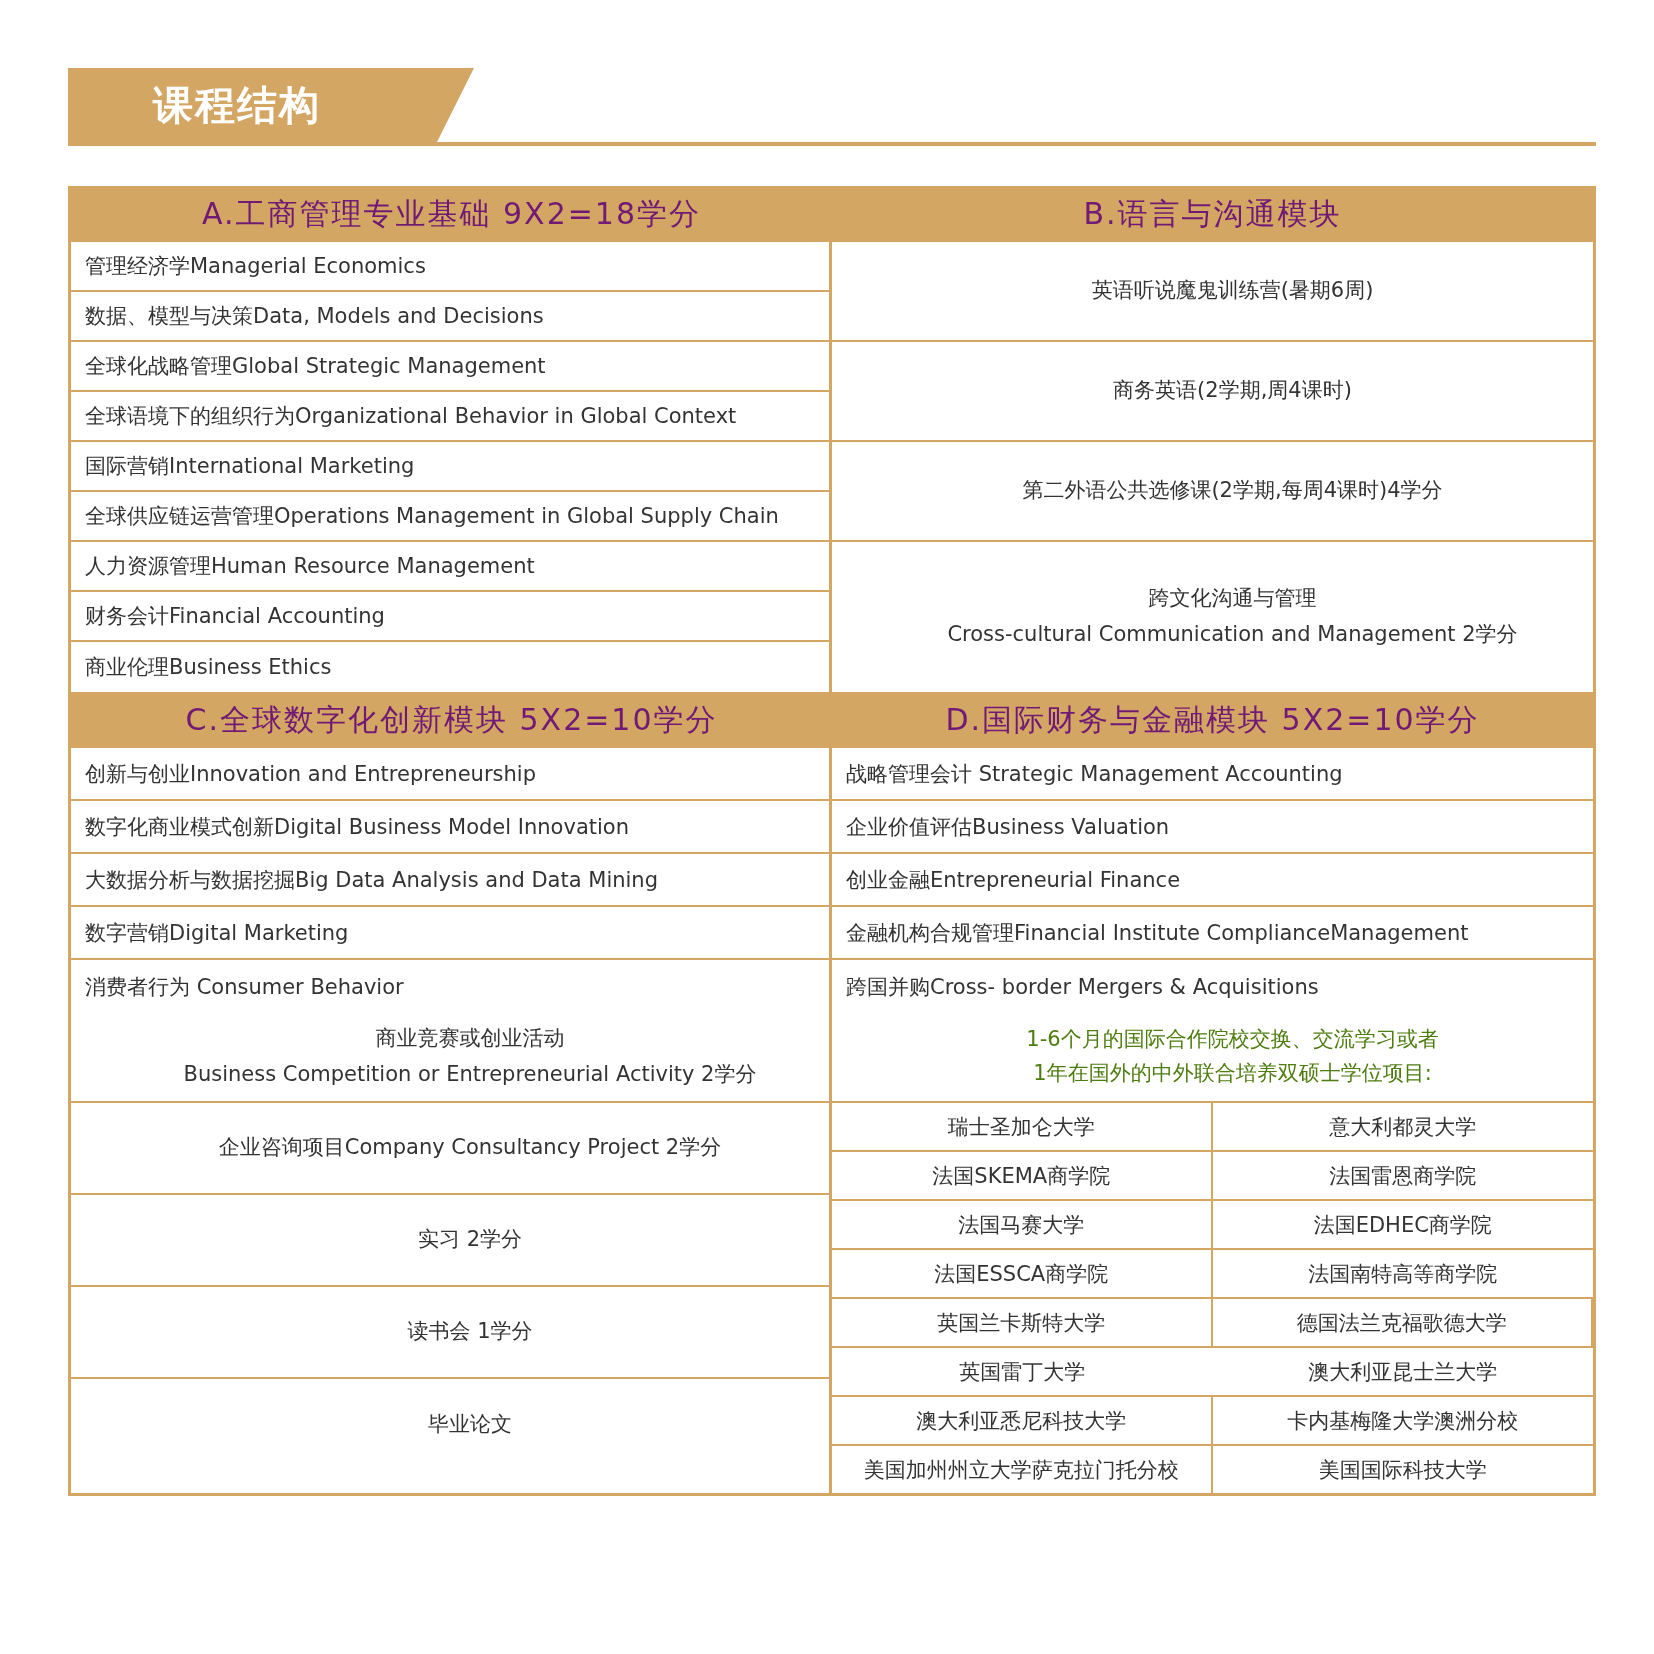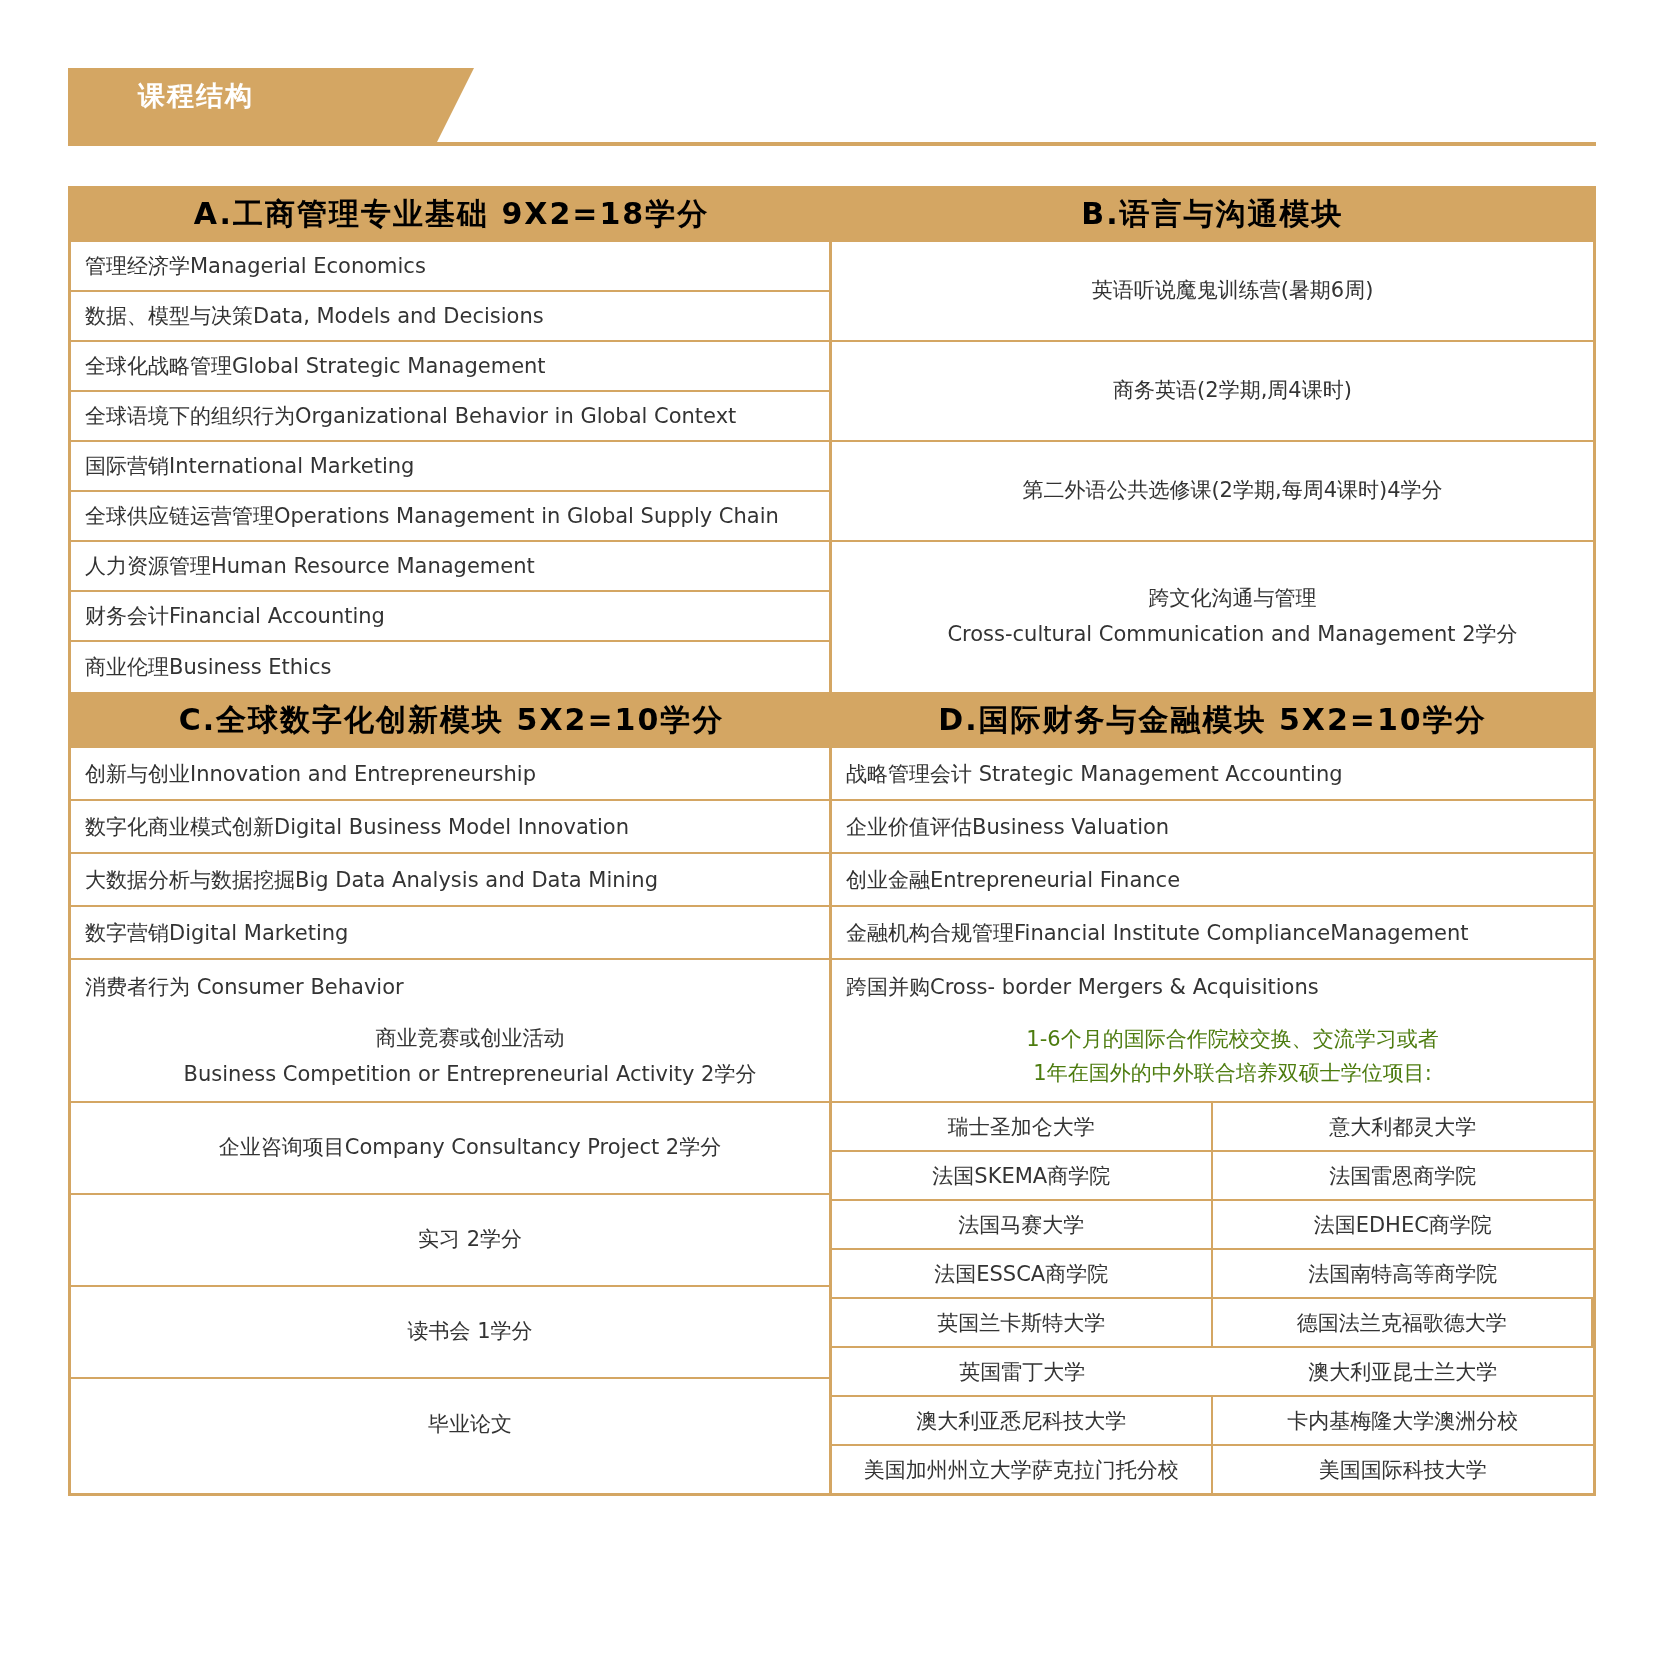--- a/index.html
+++ b/index.html
@@ -16,32 +16,32 @@
     background: #d4a663;
   }
   .title-tab-slant {
     position: absolute; left: 368px; top: 0; width: 0; height: 0;
     border-top: 76px solid #d4a663; border-right: 38px solid transparent;
   }
   .title-line {
     position: absolute; left: 0; top: 74px; width: 1528px; height: 4px; background: #d4a663;
   }
   .title-text {
-    position: absolute; left: 70px; top: 10px; font-size: 27px; font-weight: bold;
+    position: absolute; left: 85px; top: 10px; font-size: 40px; font-weight: bold;
     color: #ffffff; letter-spacing: 2px;
   }
   .table {
     position: absolute; left: 68px; top: 186px; width: 1528px;
     border-left: 3px solid #d4a663; border-right: 3px solid #d4a663; border-bottom: 3px solid #d4a663;
     box-sizing: border-box;
   }
   .head-row { display: flex; height: 56px; background: #d4a663; }
   .head-cell {
     flex: 1; display: flex; align-items: center; justify-content: center;
-    color: #000000; font-weight: bold; font-size: 30px; letter-spacing: 2px;
+    color: #701a75; font-weight: normal; font-size: 30px; letter-spacing: 2px;
   }
   .section { display: flex; border-radius: 15px; }
   .col { width: 50%; box-sizing: border-box; }
   .col.left { border-right: 3px solid #d4a663; }
   .row {
     box-sizing: border-box; border-bottom: 2px solid #d4a663;
     display: flex; align-items: center; padding-left: 14px;
     font-size: 21px; color: #333333; white-space: nowrap; overflow: hidden;
   }
   .row:last-child { border-bottom: none; }

